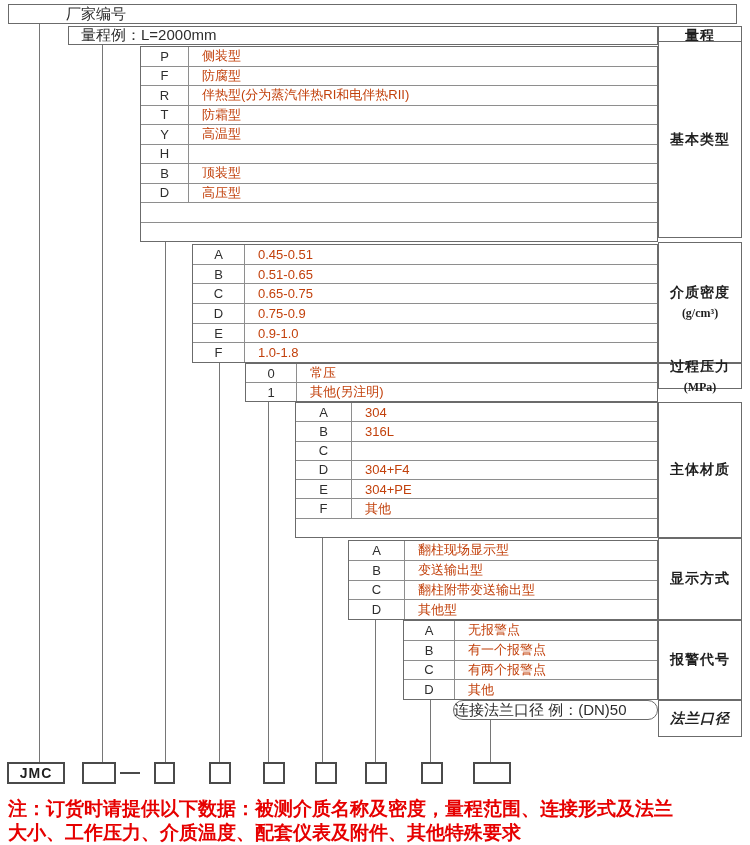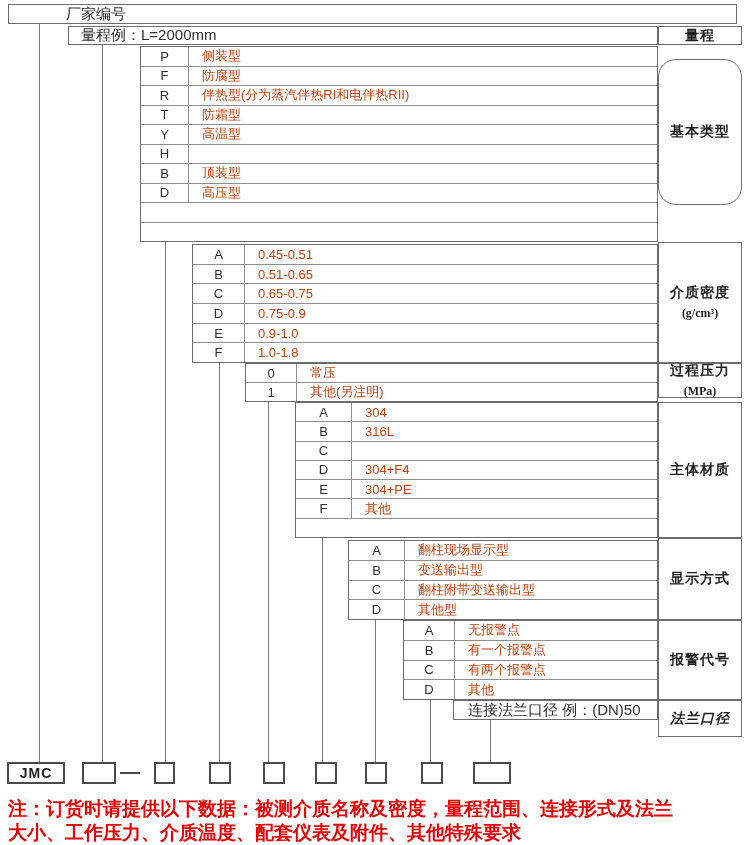--- a/index.html
+++ b/index.html
@@ -183,35 +183,35 @@
   <div class="row">
       <div class="code">C</div>
       <div class="desc">有两个报警点</div>
     </div>
   <div class="row">
       <div class="code">D</div>
       <div class="desc">其他</div>
     </div>
 </div>
 
-<div class="hrow" style="left:453px;top:700px;width:205px;height:20px;padding-left:14px;">
+<div class="hrow" style="left:453px;top:700px;width:205px;height:20px;border-radius:10px;">
   <span>连接法兰口径 例：(DN)50</span>
 </div>
 
 <div class="side" style="top:26px;height:19px;">
   <span>量程</span>
 </div>
-<div class="side" style="top:59px;height:146px;border-radius:18px;">
+<div class="side" style="top:41px;height:197px;">
   <span>基本类型</span>
 </div>
 <div class="side" style="top:242px;height:121px;">
   <span>介质密度</span>
   <span class="unit">(g/cm³)</span>
 </div>
-<div class="side" style="top:363px;height:35px;">
+<div class="side" style="top:363px;height:26px;">
   <span>过程压力</span>
   <span class="unit">(MPa)</span>
 </div>
 <div class="side" style="top:402px;height:136px;">
   <span>主体材质</span>
 </div>
 <div class="side" style="top:538px;height:82px;">
   <span>显示方式</span>
 </div>
 <div class="side" style="top:620px;height:80px;">

